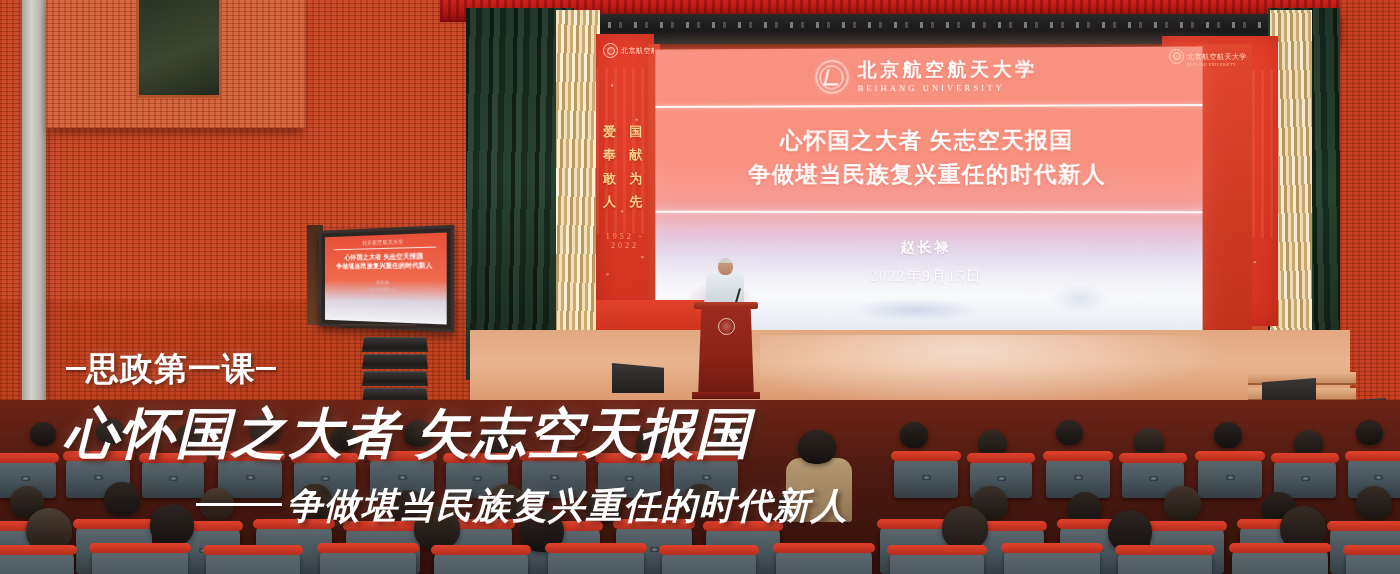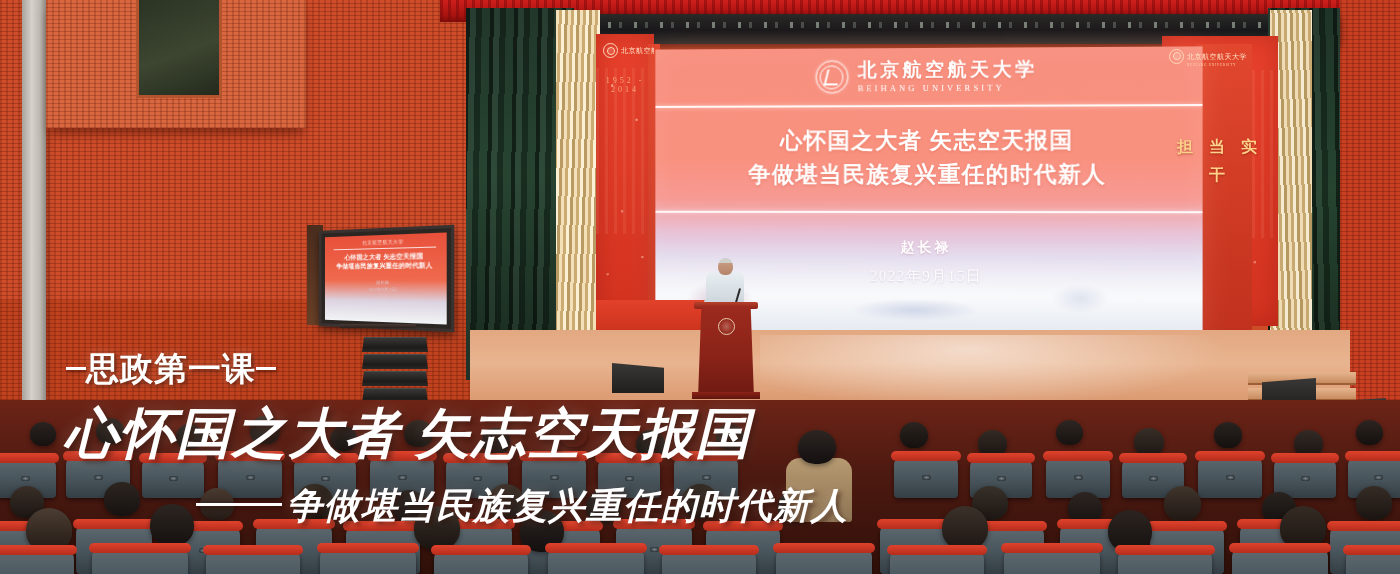--- a/index.html
+++ b/index.html
@@ -502,33 +502,36 @@
   <div class="curtain-green-l"></div>
   <div class="curtain-gold-l"></div>
   <div class="curtain-green-r"></div>
   <div class="curtain-gold-r"></div>
 
   <div class="banner banner-left">
     <div class="bn-logo">
       <div class="bn-seal"></div>
       <div class="bn-name">北京航空航天大学</div>
     </div>
-    <div class="bn-years">1952 - 2014</div>
+    <div class="bn-slogan">
+      <div>爱 国 奉 献</div>
+      <div>敢 为 人 先</div>
+    </div>
+    <div class="bn-years">1952 - 2022</div>
   </div>
 
   <div class="banner banner-right">
     <div class="bn-logo">
       <div class="bn-seal"></div>
       <div>
         <span class="bn-name">北京航空航天大学</span>
         <span class="bn-name-en">BEIHANG UNIVERSITY</span>
       </div>
     </div>
     <div class="bn-slogan">
-      <div>担 当 实 干</div>
     </div>
   </div>
 
   <div class="led-flank-l"></div>
   <div class="led-flank-r"></div>
   <div class="led">
     <div class="led-inner">
       <div class="led-logo">
         <div class="led-seal"></div>
         <div>

